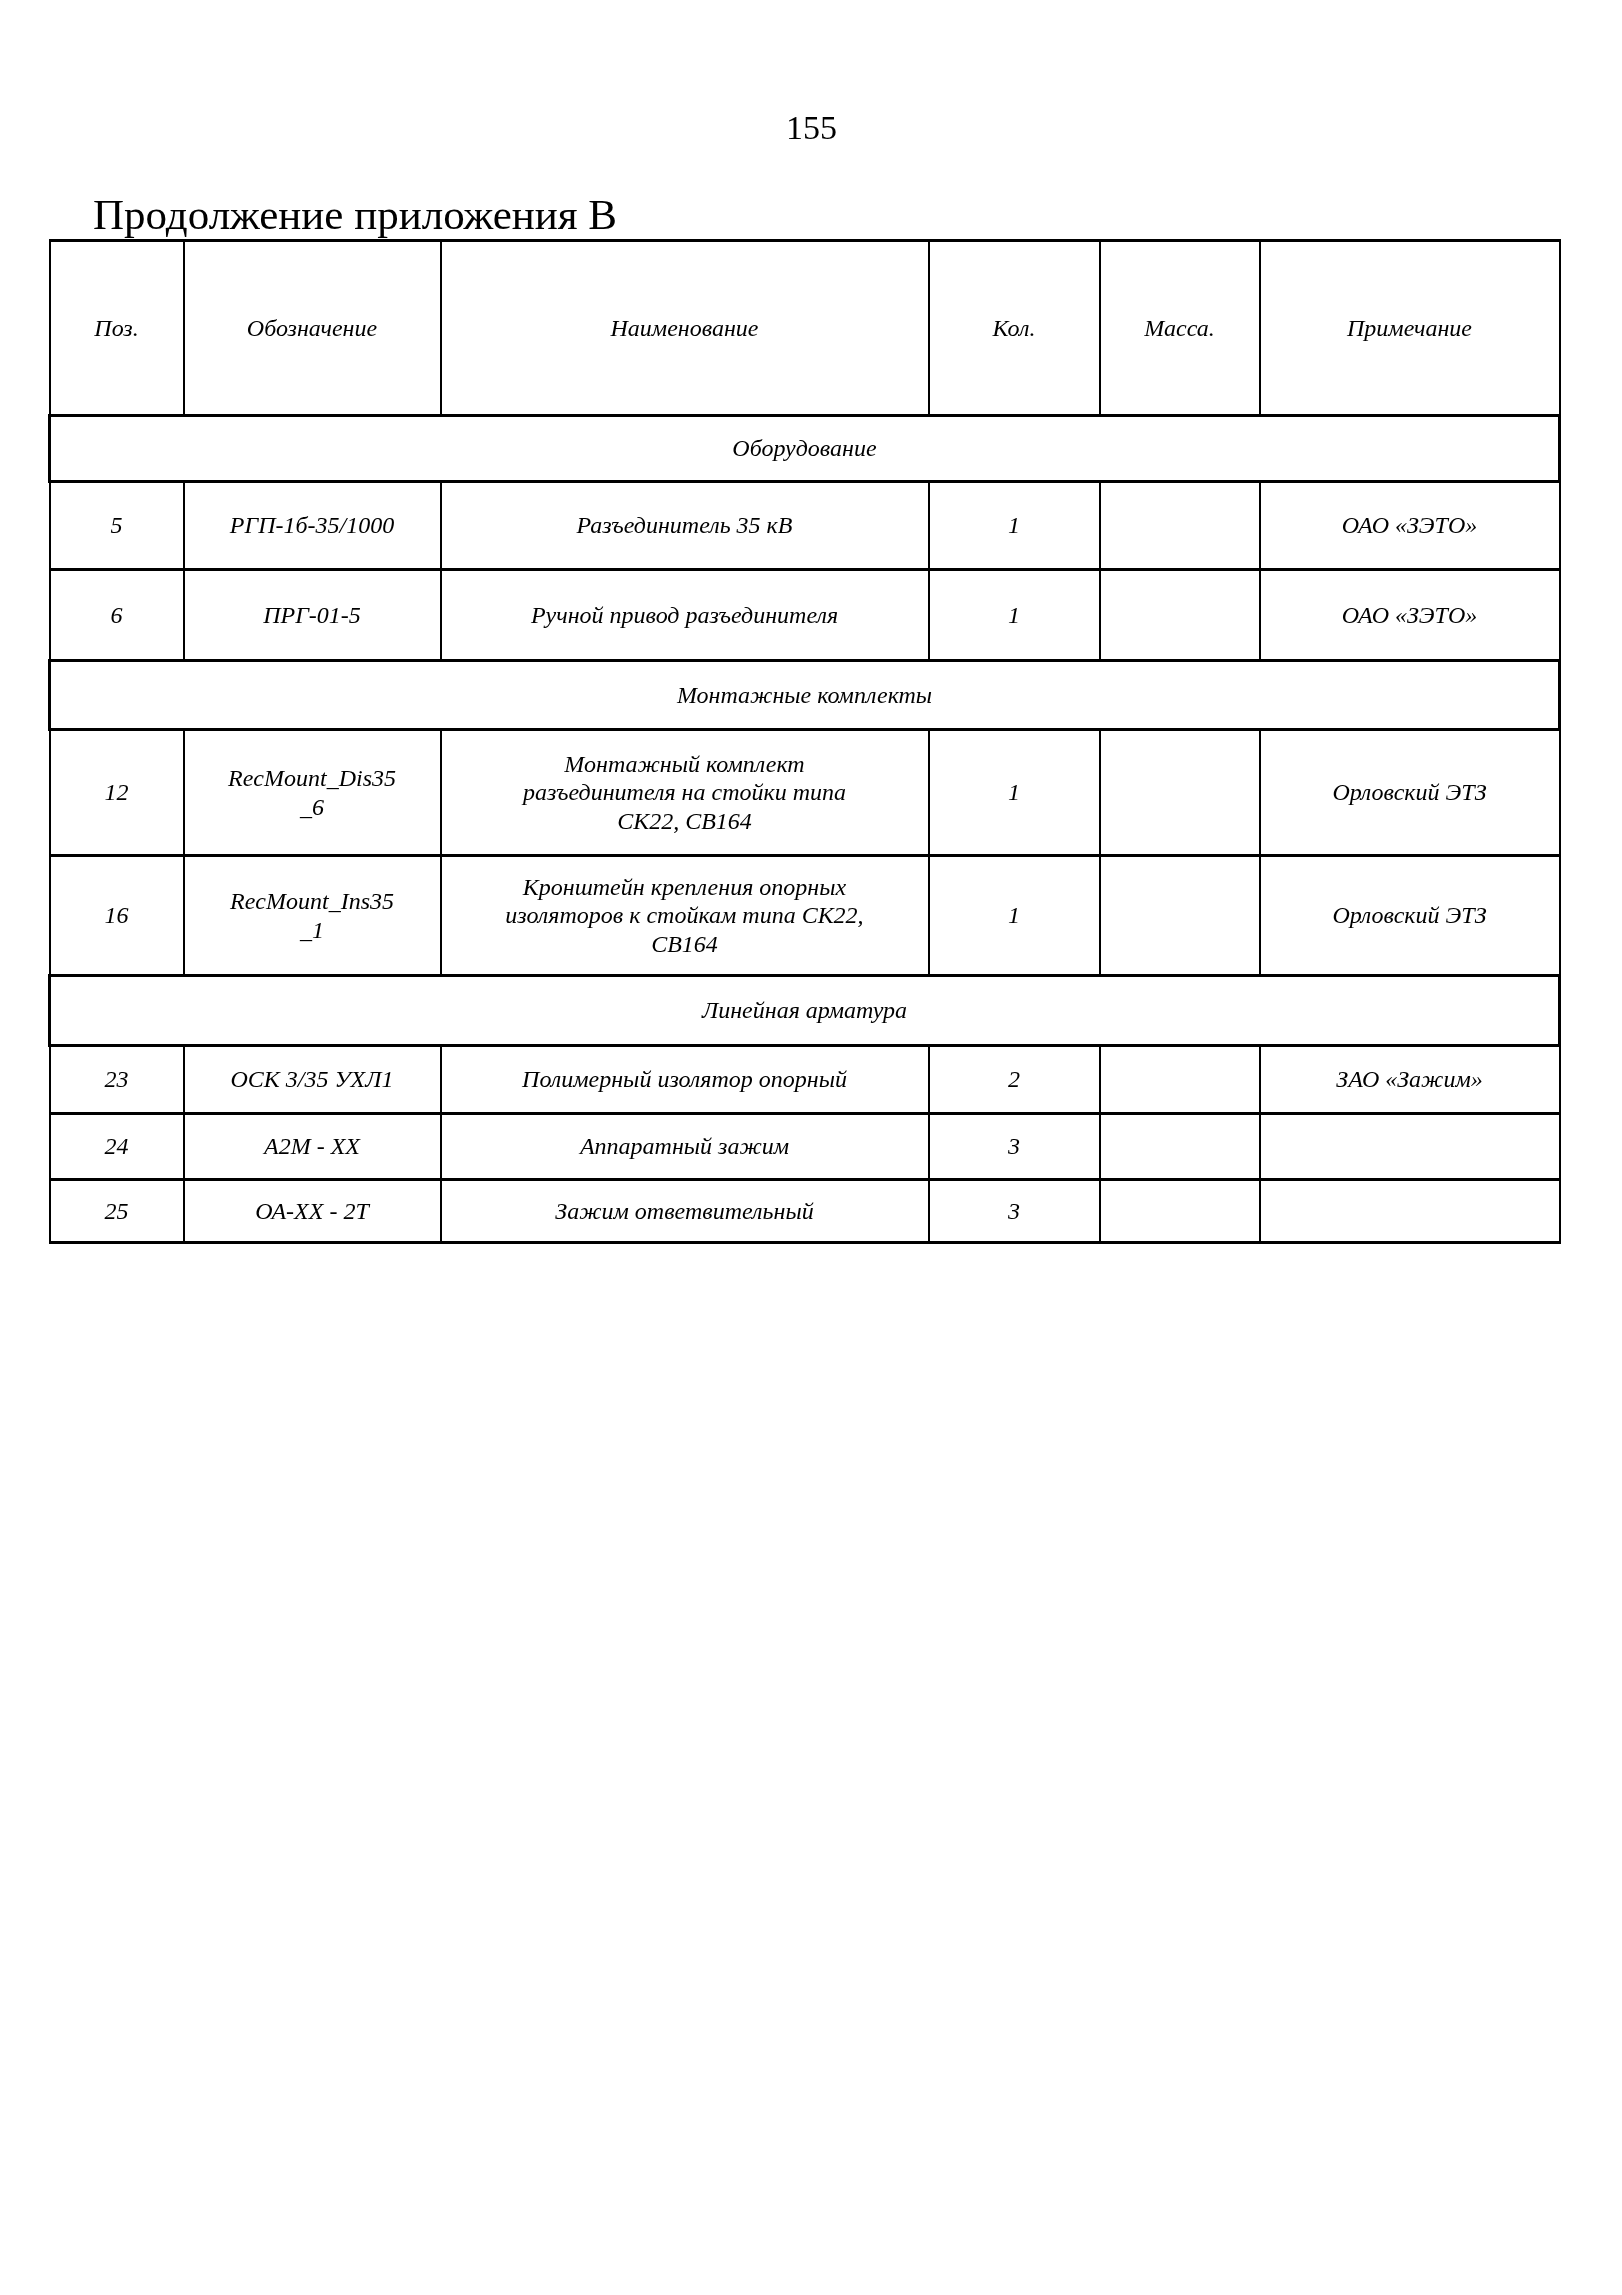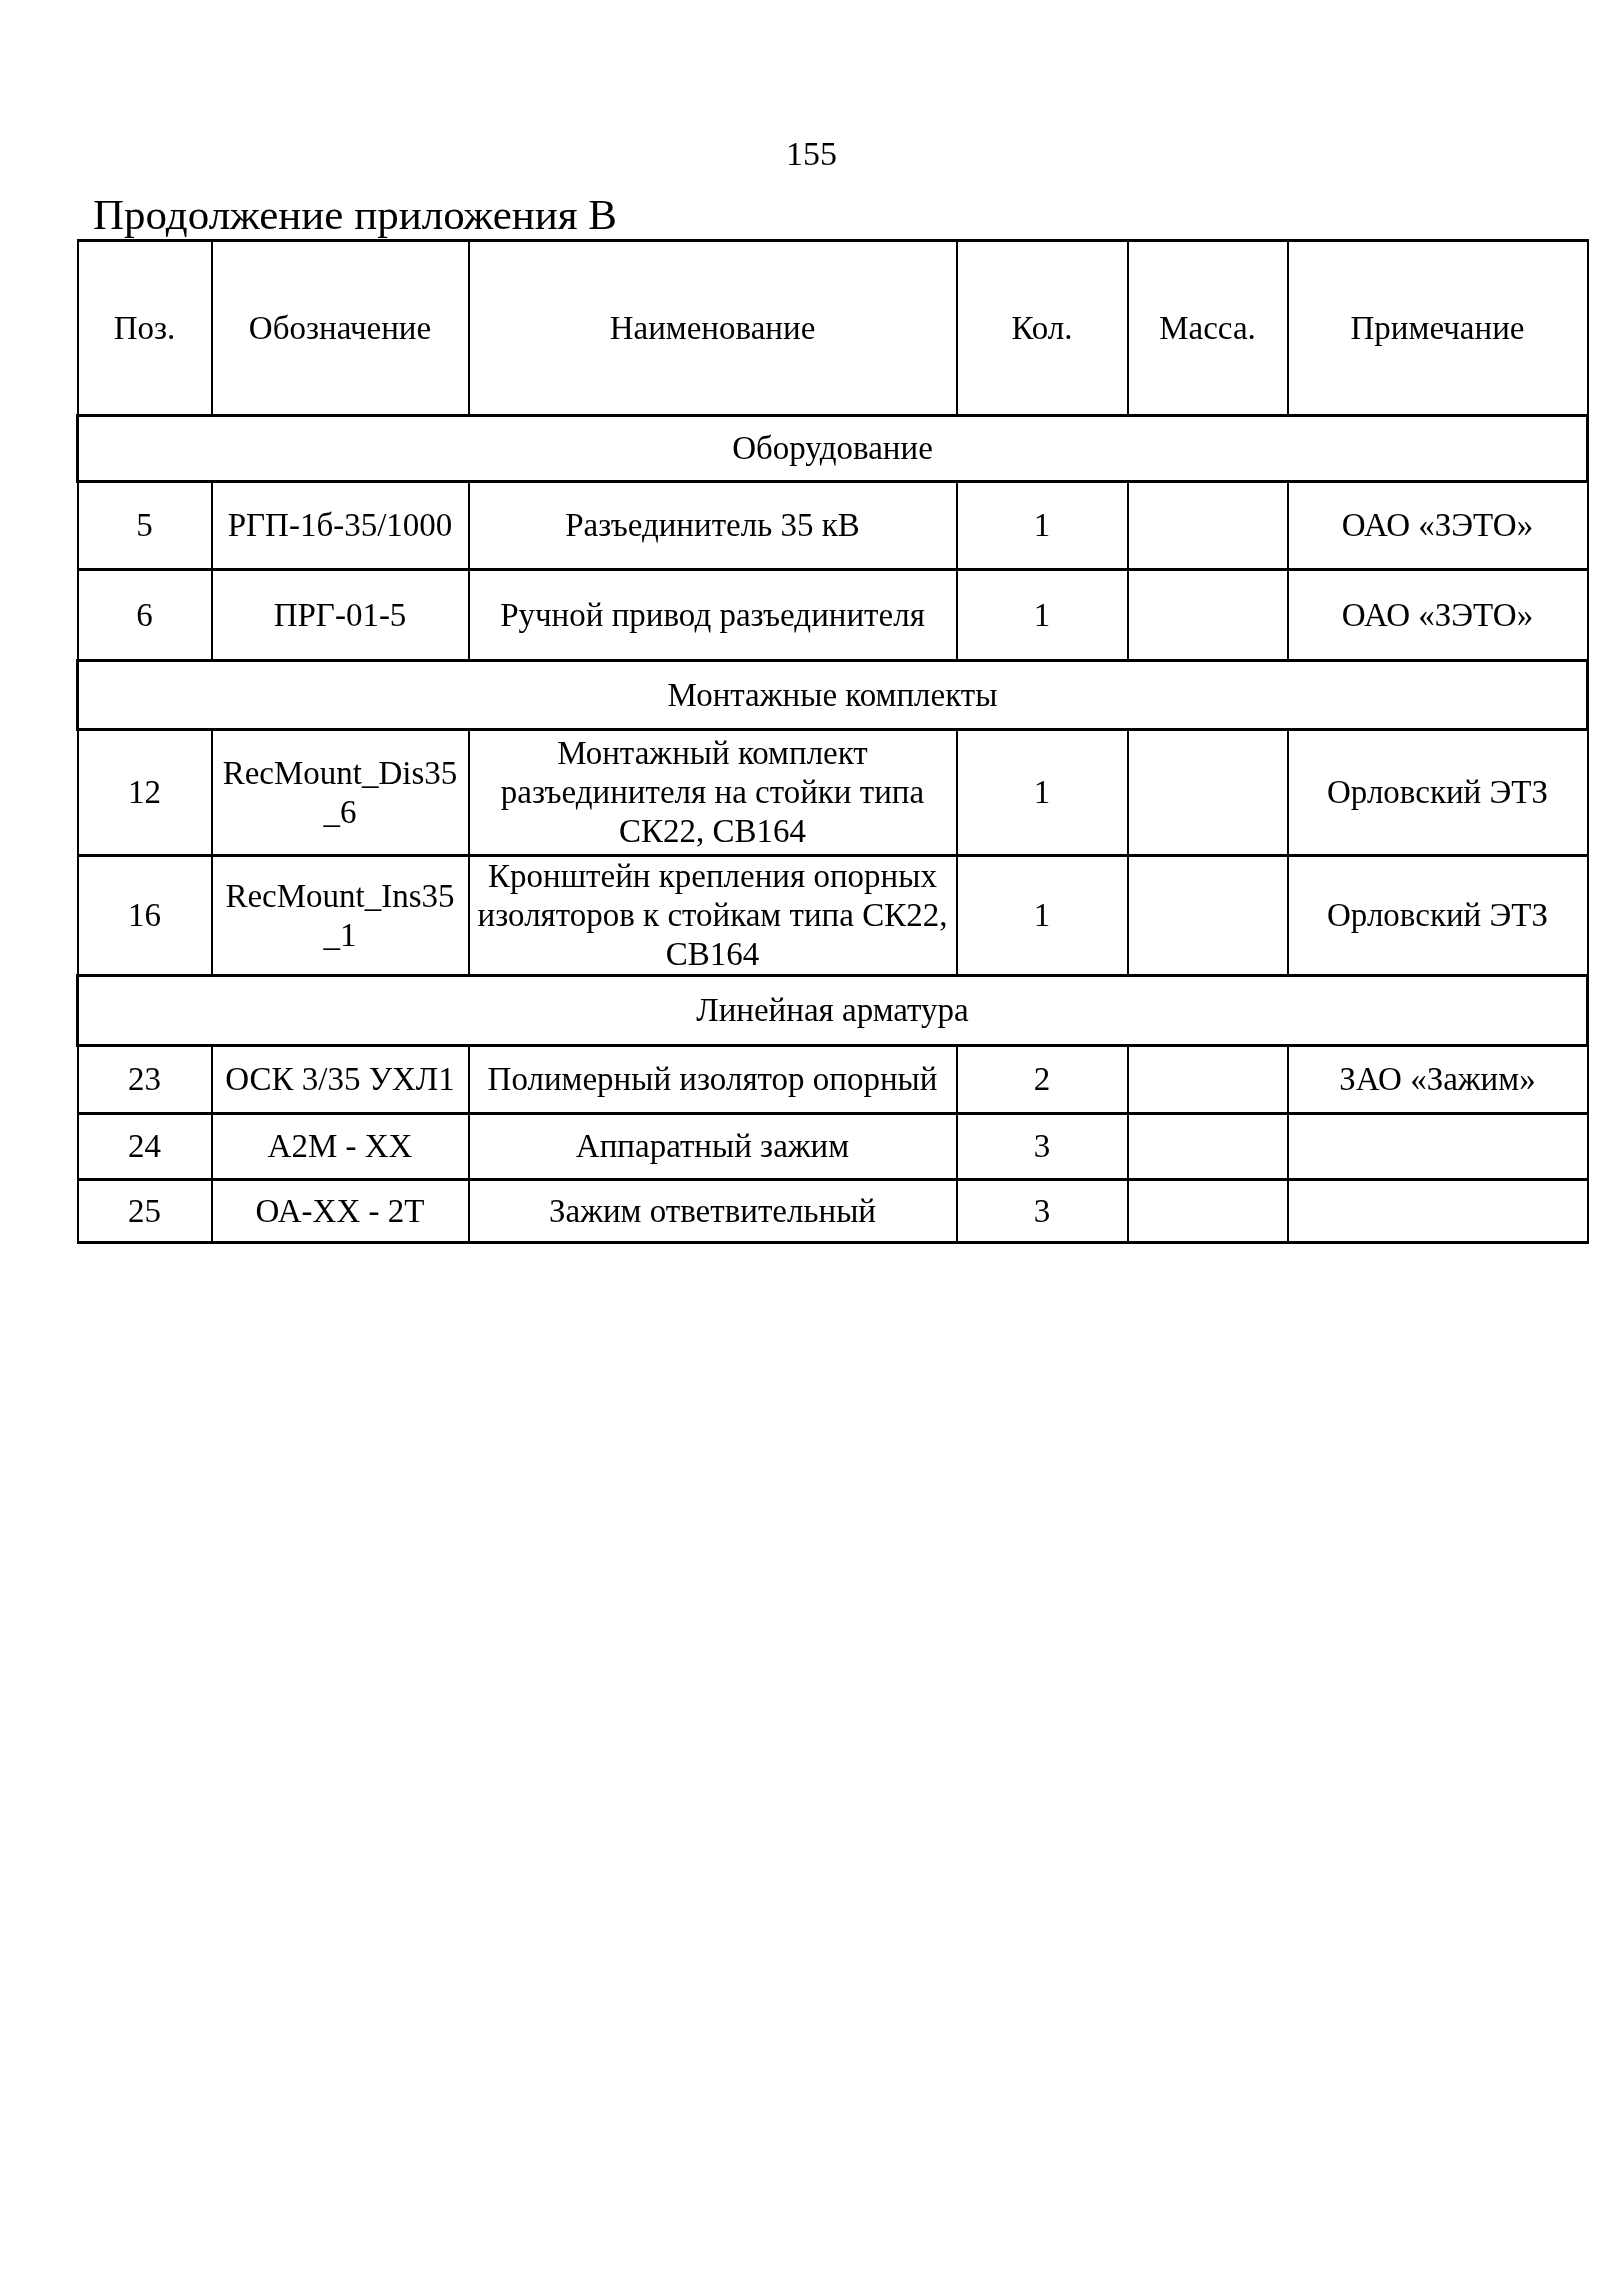--- a/index.html
+++ b/index.html
@@ -11,43 +11,44 @@
     position: relative;
     width: 1623px;
     height: 2295px;
     background: #ffffff;
     color: #000000;
     font-family: "Liberation Serif", "DejaVu Serif", serif;
     overflow: hidden;
   }
   .page-number {
     position: absolute;
-    top: 135px;
+    top: 109px;
     left: 0;
     width: 1623px;
     text-align: center;
     font-size: 34px;
     line-height: 1.1;
   }
   .doc-title {
     position: absolute;
     top: 191px;
     left: 93px;
     font-size: 43px;
     line-height: 1.1;
     white-space: nowrap;
   }
   table.parts {
     position: absolute;
     top: 239px;
-    left: 76px;
+    left: 48px;
     width: 1510px;
     border-collapse: collapse;
     table-layout: fixed;
-    font-size: 33px;
+    font-size: 24px;
+    font-style: italic;
   }
   table.parts td, table.parts th {
     border: 2px solid #000;
     border-top-width: 3.3px;
     border-bottom-width: 3.3px;
     text-align: center;
     vertical-align: middle;
     padding: 0 5.2px;
     font-weight: normal;
     line-height: 1.18;

